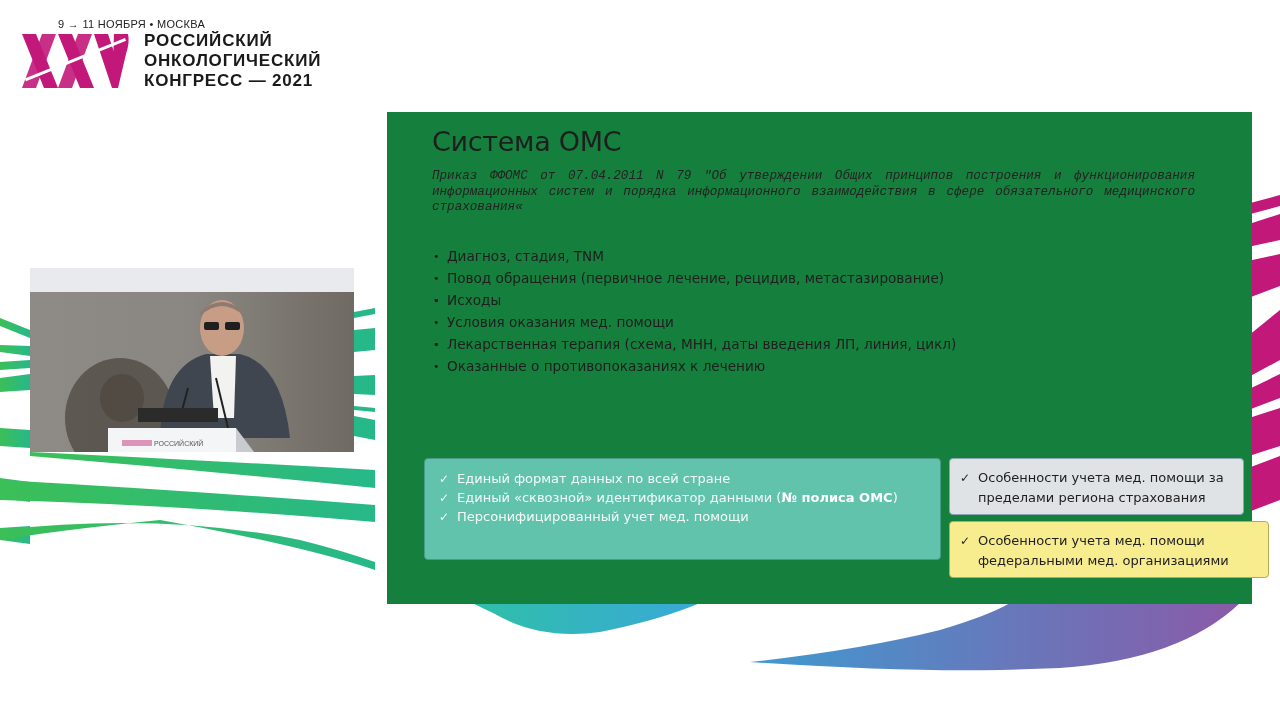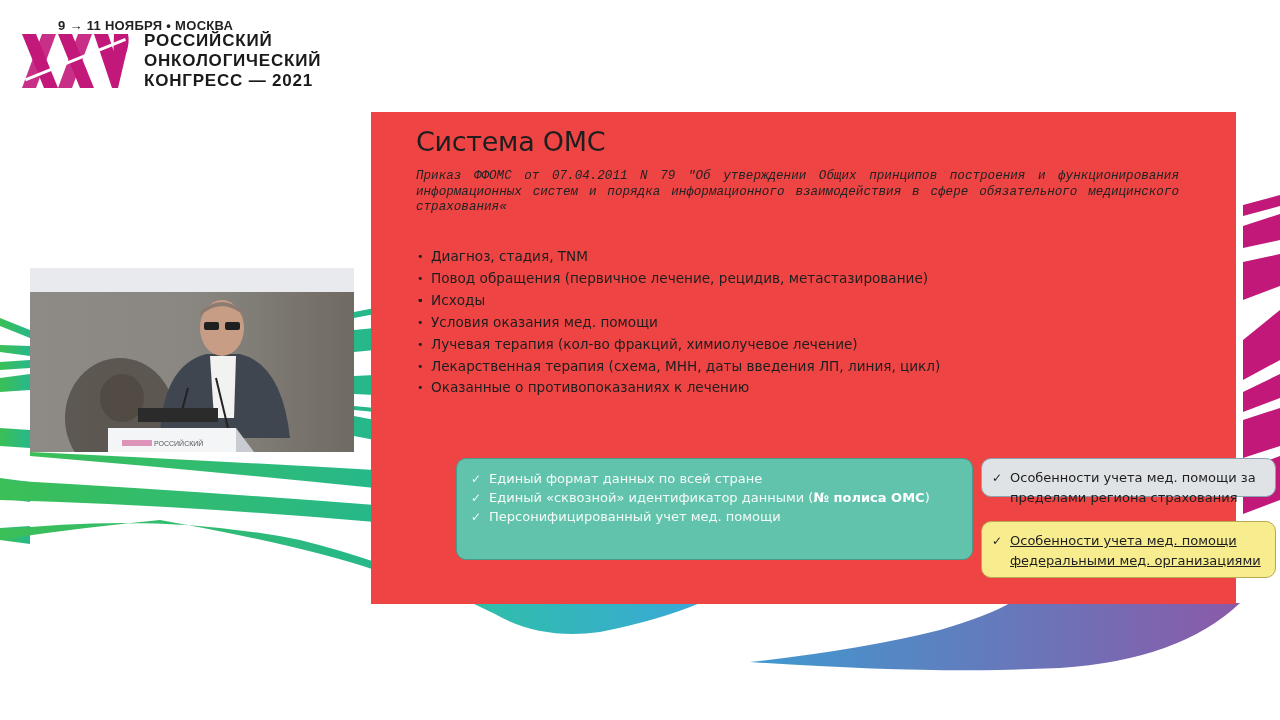--- a/index.html
+++ b/index.html
@@ -1,49 +1,49 @@
 <!DOCTYPE html>
 <html><head>
 <meta charset="utf-8">
 <style>
   * { box-sizing: border-box; margin: 0; padding: 0; }
   html, body { width: 1280px; height: 720px; overflow: hidden; background: #ffffff; }
   body { position: relative; font-family: "Liberation Sans", "DejaVu Sans", sans-serif; color: #222; }
 
   
   .logo { position: absolute; left: 20px; top: 18px; width: 360px; height: 80px; }
-  .logo-date { position: absolute; left: 0; top: 0; font-size: 13px; font-weight: bold; letter-spacing: 0.3px; color: #222; white-space: nowrap; padding-left: 38px; }
+  .logo-date { position: absolute; left: 0; top: 0; font-size: 11px; font-weight: normal; letter-spacing: 0.3px; color: #222; white-space: nowrap; padding-left: 38px; }
   .logo-mark { position: absolute; left: 2px; top: 16px; width: 108px; height: 54px; }
   .logo-title { position: absolute; left: 124px; top: 13px; font-size: 17px; font-weight: bold; line-height: 20px; letter-spacing: 0.8px; color: #1a1a1a; }
   .logo-title div { white-space: nowrap; }
 
   
   .deco { position: absolute; left: 0; top: 0; width: 1280px; height: 720px; pointer-events: none; }
 
   
   .video { position: absolute; left: 30px; top: 268px; width: 324px; height: 184px; overflow: hidden; background: #8a8680; }
   .video svg { display: block; }
 
   
-  .slide { position: absolute; left: 371px; top: 112px; width: 865px; height: 492px; background: #ef4444; }
+  .slide { position: absolute; left: 387px; top: 112px; width: 865px; height: 492px; background: #15803d; }
   .slide-title { position: absolute; left: 45px; top: 14px; font-family: "DejaVu Sans", sans-serif; font-size: 27px; font-weight: normal; color: #1e1e1e; letter-spacing: -0.3px; }
   .slide-subtitle { position: absolute; left: 45px; top: 57px; width: 763px; font-family: Liberation Mono, monospace; font-style: italic; font-size: 12.6px; line-height: 15.5px; color: #222; text-align: justify; text-align-last: left; }
 
   .bullets { position: absolute; left: 46px; top: 134px; list-style: none; }
   .bullets li { position: relative; padding-left: 14px; font-family: "DejaVu Sans", sans-serif; font-size: 13.6px; line-height: 21.9px; color: #1e1e1e; white-space: nowrap; }
   .bullets li .dot { position: absolute; left: 0; top: 0; font-size: 11px; }
 
-  .box { position: absolute; border-radius: 10px; font-family: "DejaVu Sans", sans-serif; margin-left: 48px; }
+  .box { position: absolute; border-radius: 4px; font-family: "DejaVu Sans", sans-serif; }
   .box-green { left: 37px; top: 346px; width: 517px; height: 102px; background: #62c3ad; border: 1.5px solid #4a9a88; padding: 11px 0 0 14px; }
   .box-green .row { font-size: 13px; line-height: 17.8px; color: #f3fbf8; white-space: nowrap; }
   .box-green .row b { font-weight: bold; color: #ffffff; }
   .check { display: inline-block; width: 18px; font-size: 12px; }
 
-  .box-grey { left: 562px; top: 346px; width: 295px; height: 39px; background: #dfe3e6; border: 1.5px solid #8aa4b4; padding: 9px 0 0 10px; }
-  .box-yellow { left: 562px; top: 409px; width: 295px; height: 57px; background: #f7ec8e; border: 1.5px solid #b8aa52; padding: 9px 0 0 10px; text-decoration: underline; }
+  .box-grey { left: 562px; top: 346px; width: 295px; height: 57px; background: #dfe3e6; border: 1.5px solid #8aa4b4; padding: 9px 0 0 10px; }
+  .box-yellow { left: 562px; top: 409px; width: 320px; height: 57px; background: #f7ec8e; border: 1.5px solid #b8aa52; padding: 9px 0 0 10px; }
   .box-grey .row, .box-yellow .row { font-size: 13px; line-height: 20px; color: #1e1e1e; white-space: nowrap; }
   .box-grey .row.cont, .box-yellow .row.cont { padding-left: 18px; }
 </style>
 </head>
 <body>
 
 <svg class="deco" viewBox="0 0 1280 720" xmlns="http://www.w3.org/2000/svg">
   <defs>
     <linearGradient id="gGreen" x1="0" y1="0" x2="1" y2="0">
       <stop offset="0" stop-color="#3bbf57"></stop>
@@ -158,21 +158,21 @@
   <h1 class="slide-title">Система ОМС</h1>
   <p class="slide-subtitle">Приказ ФФОМС от 07.04.2011 N 79 "Об утверждении Общих принципов построения и функционирования информационных систем и порядка информационного взаимодействия в сфере обязательного медицинского страхования«</p>
 
   <ul class="bullets">
     <li><span class="dot">•</span><span>Диагноз, стадия, TNM</span></li>
     <li><span class="dot">•</span><span>Повод обращения (первичное лечение, рецидив, метастазирование)</span></li>
     <li><span class="dot">•</span></li>
     <li><span class="dot">•</span></li>
     <li><span class="dot">•</span><span>Исходы</span></li>
     <li><span class="dot">•</span><span>Условия оказания мед. помощи</span></li>
-    <li><span class="dot">•</span><span>Лучевая терапия (кол-во фракций, химиолучевое лечение)</span></li>
+    <li><span class="dot">•</span></li>
     <li><span class="dot">•</span><span>Лекарственная терапия (схема, МНН, даты введения ЛП, линия, цикл)</span></li>
     <li><span class="dot">•</span><span>Оказанные о противопоказаниях к лечению</span></li>
   </ul>
 
   <div class="box box-green">
     <div class="row"><span class="check">✓</span><span>Единый формат данных по всей стране</span></div>
     <div class="row"><span class="check">✓</span><span>Единый «сквозной» идентификатор данными (</span><b>№ полиса ОМС</b><span>)</span></div>
     <div class="row"><span class="check">✓</span><span>Персонифицированный учет мед. помощи</span></div>
   </div>
 

